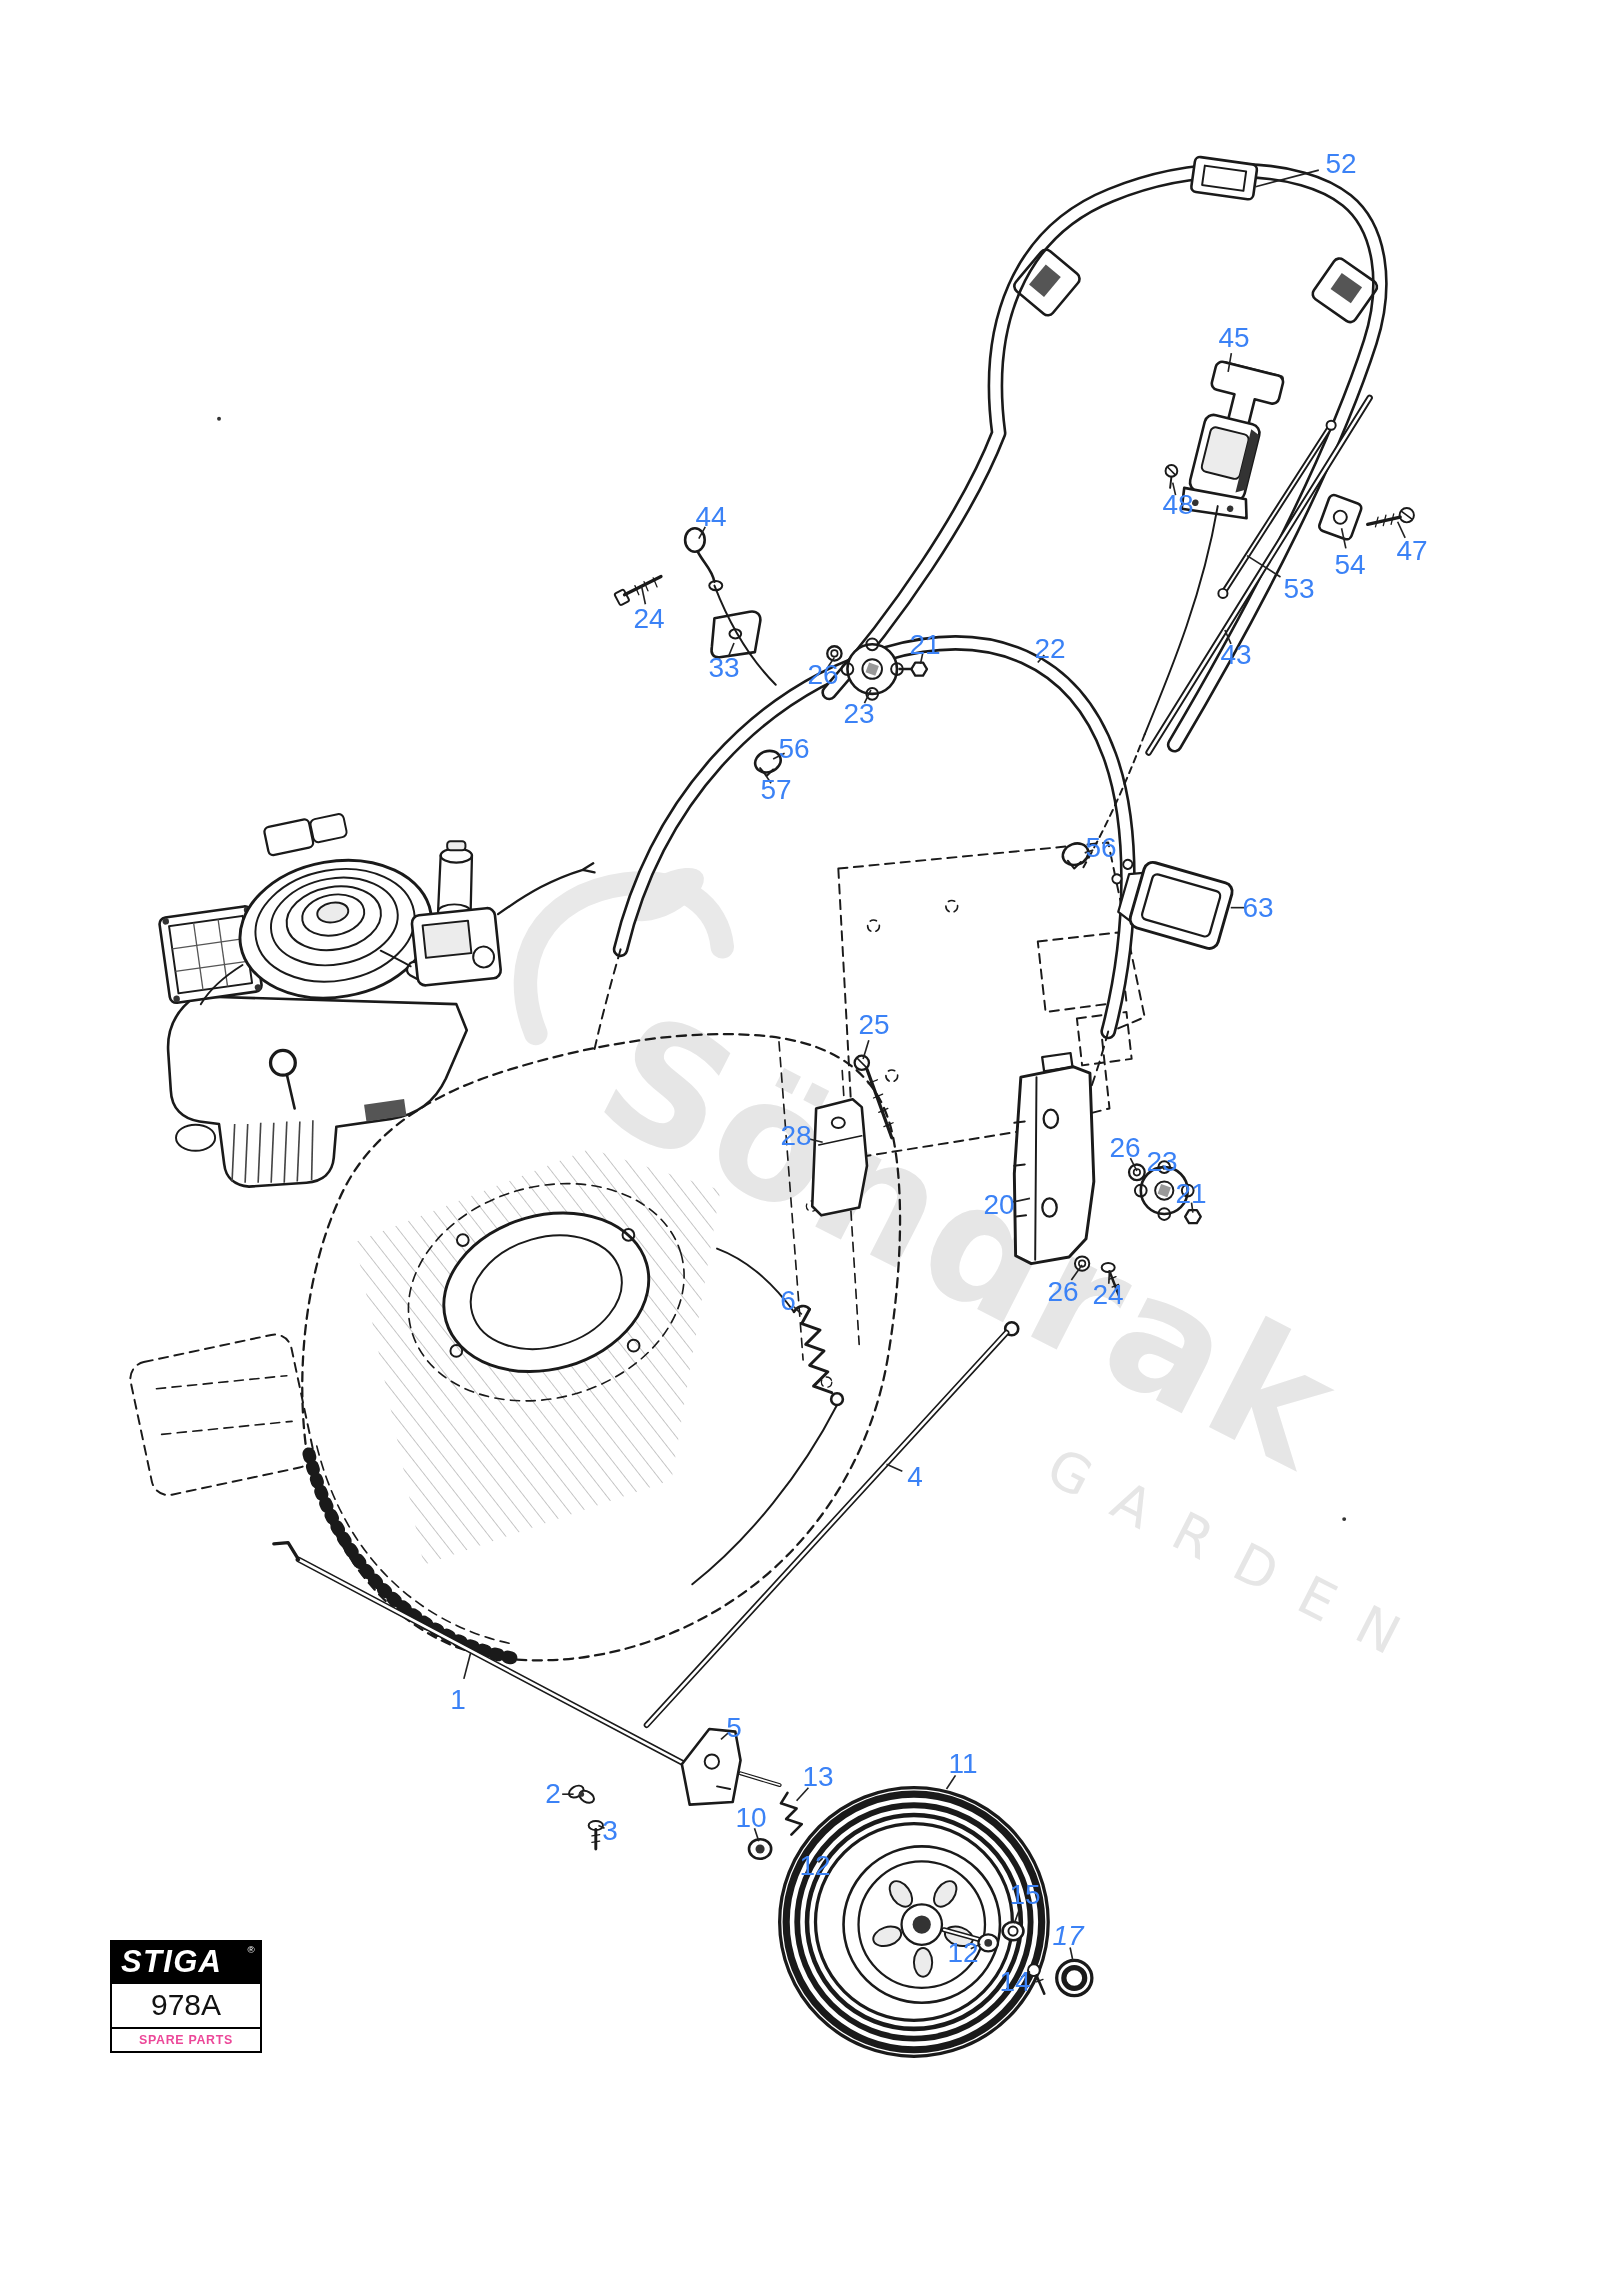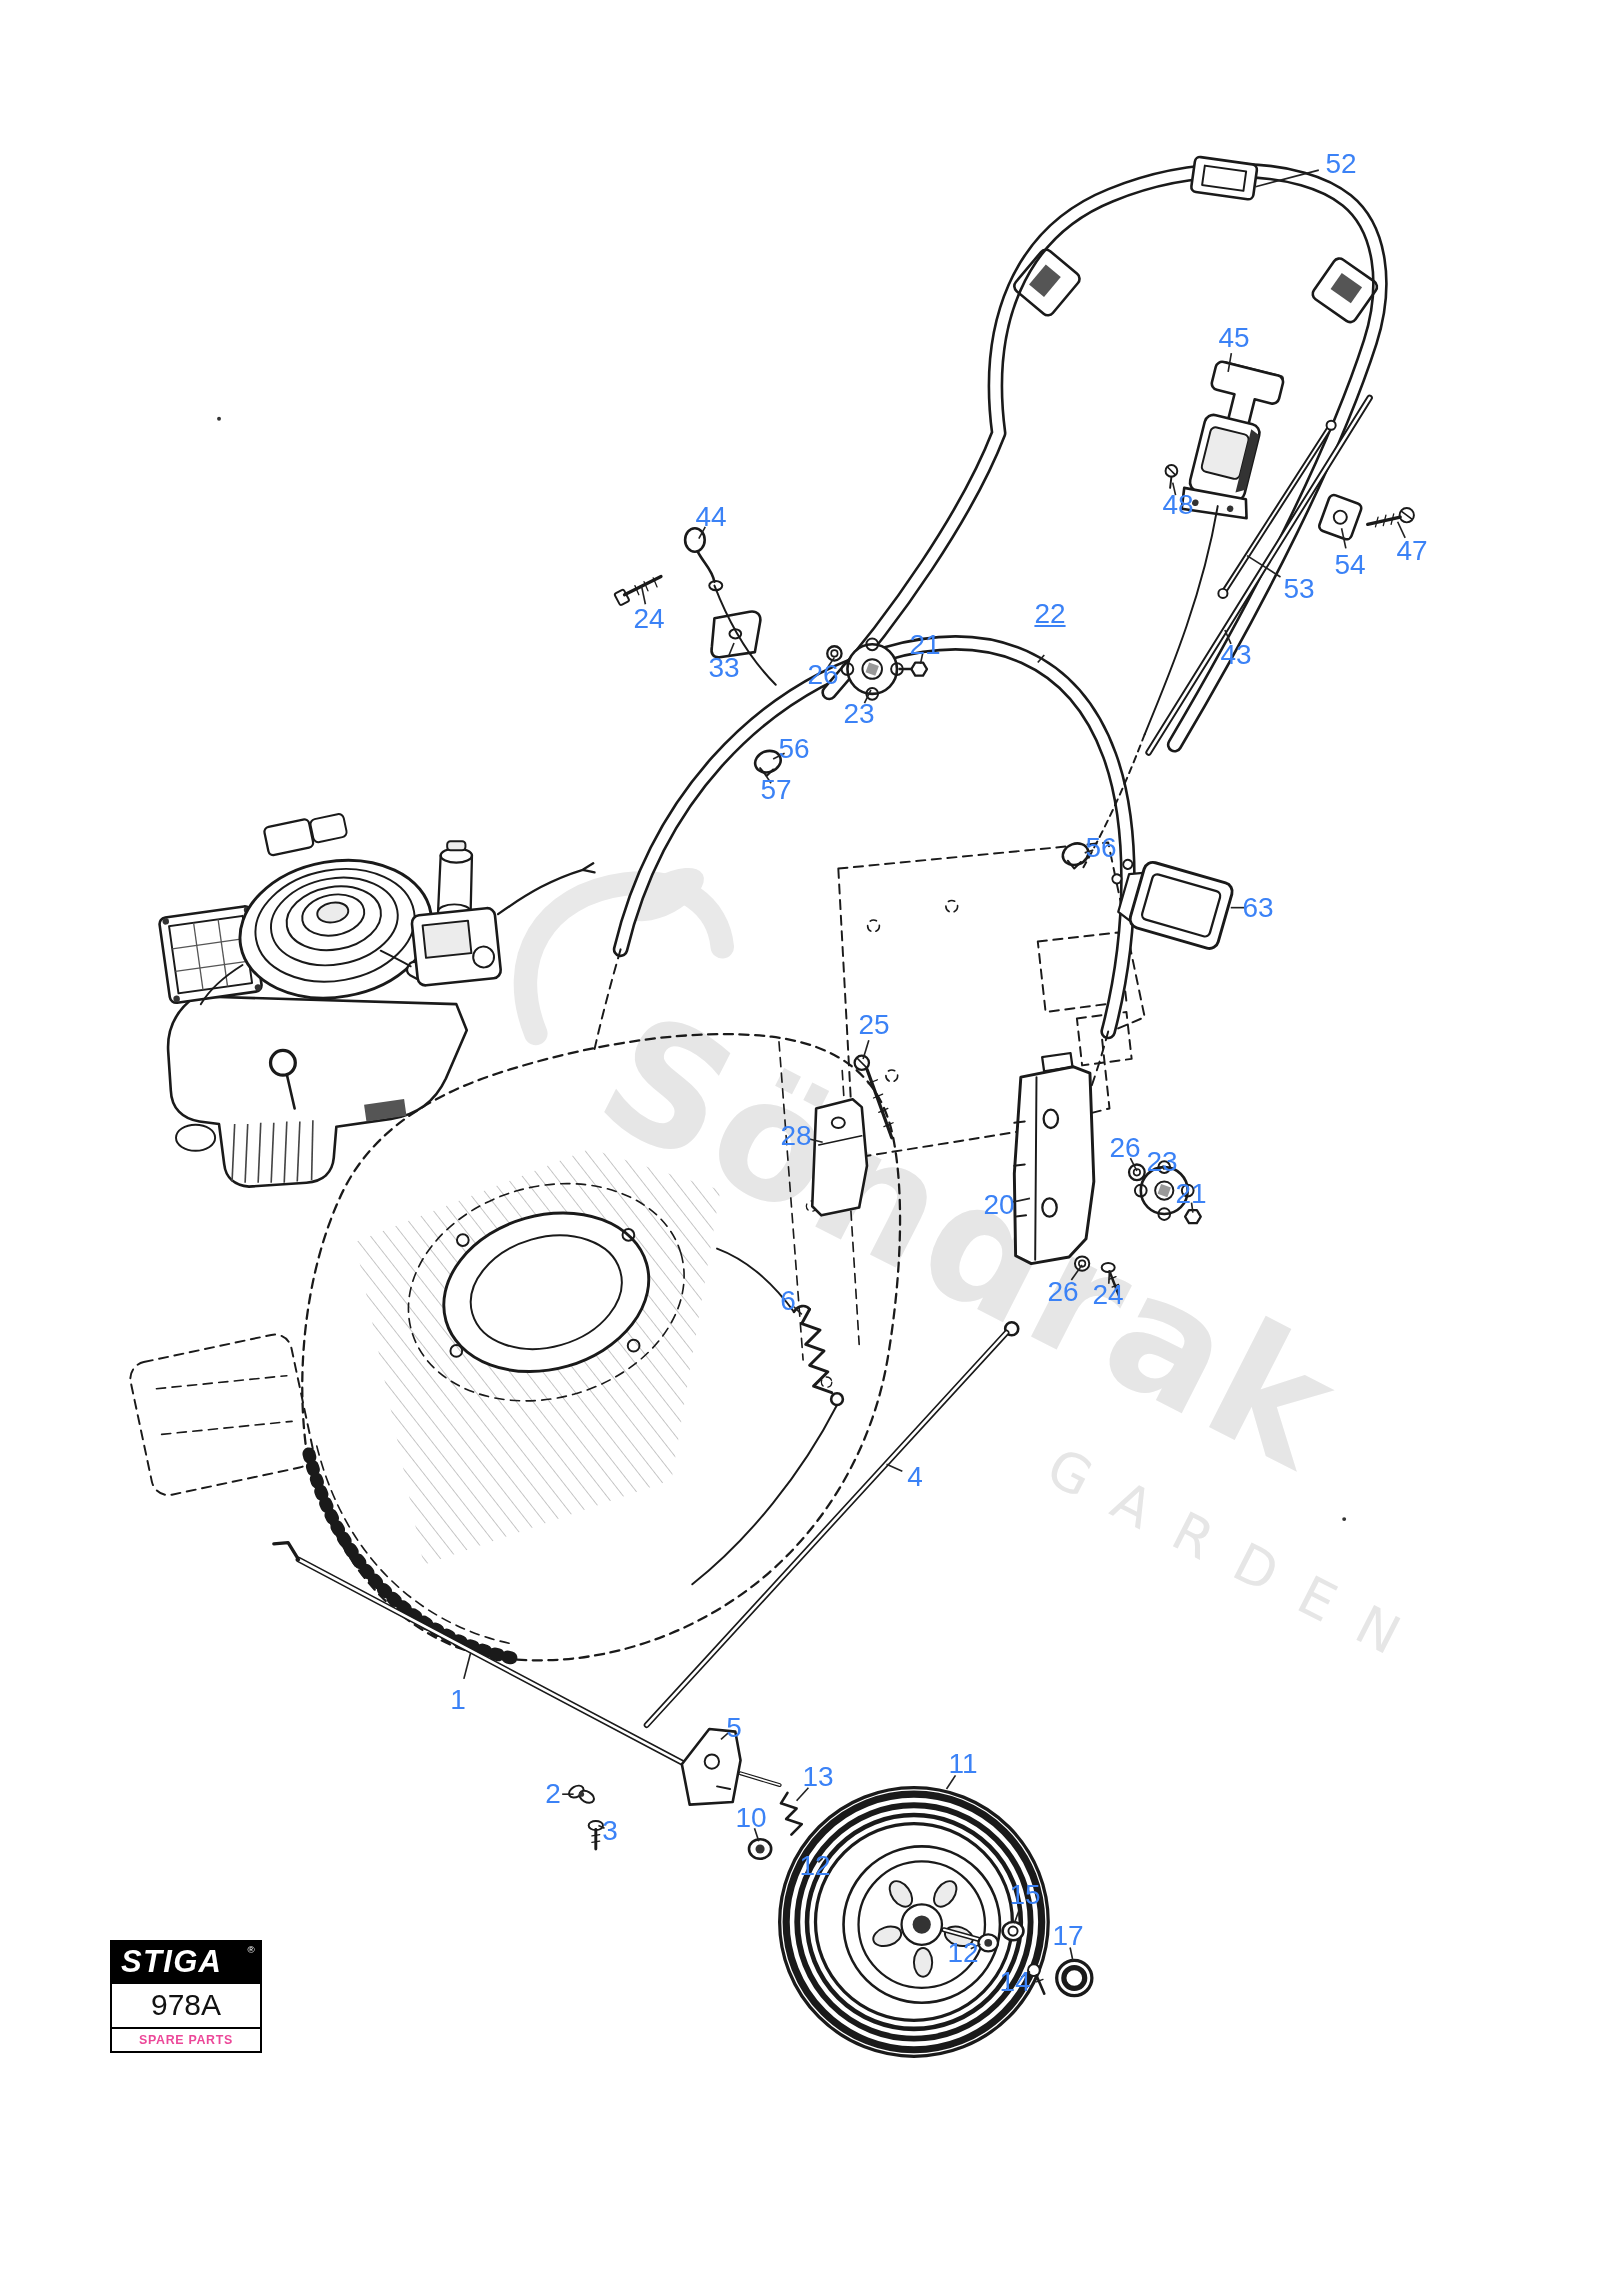--- a/index.html
+++ b/index.html
@@ -452,21 +452,21 @@
       <div class="part-label" style="left: 1412px; top: 551px;">47</div>
       <div class="part-label" style="left: 1350px; top: 565px;">54</div>
       <div class="part-label" style="left: 1299px; top: 589px;">53</div>
       <div class="part-label" style="left: 1236px; top: 655px;">43</div>
       <div class="part-label" style="left: 711px; top: 517px;">44</div>
       <div class="part-label" style="left: 649px; top: 619px; text-align: right;">24</div>
       <div class="part-label" style="left: 724px; top: 668px;">33</div>
       <div class="part-label" style="left: 823px; top: 675px;">26</div>
       <div class="part-label" style="left: 859px; top: 714px;">23</div>
       <div class="part-label" style="left: 925px; top: 645px;">21</div>
-      <div class="part-label" style="left: 1050px; top: 614px; text-decoration: underline;">22</div>
+      <div class="part-label" style="left: 1050px; top: 649px;">22</div>
       <div class="part-label" style="left: 794px; top: 749px;">56</div>
       <div class="part-label" style="left: 776px; top: 790px;">57</div>
       <div class="part-label" style="left: 1101px; top: 848px;">56</div>
       <div class="part-label" style="left: 1258px; top: 908px;">63</div>
       <div class="part-label" style="left: 874px; top: 1025px;">25</div>
       <div class="part-label" style="left: 796px; top: 1136px;">28</div>
       <div class="part-label" style="left: 999px; top: 1205px;">20</div>
       <div class="part-label" style="left: 1125px; top: 1148px;">26</div>
       <div class="part-label" style="left: 1162px; top: 1162px;">23</div>
       <div class="part-label" style="left: 1191px; top: 1194px;">21</div>
@@ -478,21 +478,21 @@
       <div class="part-label" style="left: 734px; top: 1728px;">5</div>
       <div class="part-label" style="left: 553px; top: 1794px;">2</div>
       <div class="part-label" style="left: 610px; top: 1831px;">3</div>
       <div class="part-label" style="left: 751px; top: 1818px;">10</div>
       <div class="part-label" style="left: 818px; top: 1777px;">13</div>
       <div class="part-label" style="left: 815px; top: 1866px;">12</div>
       <div class="part-label" style="left: 963px; top: 1764px;">11</div>
       <div class="part-label" style="left: 1025px; top: 1895px;">15</div>
       <div class="part-label" style="left: 963px; top: 1953px;">12</div>
       <div class="part-label" style="left: 1015px; top: 1982px;">14</div>
-      <div class="part-label" style="left: 1068px; top: 1936px;">17</div>
+      <div class="part-label" style="left: 1068px; top: 1936px; font-style: italic;">17</div>
     </div>
 
 <div id="plate">
   <div class="plate-logo">
     <span>STIGA</span>
     <span class="reg">®</span>
   </div>
   <div class="plate-model">978A</div>
   <div class="plate-caption">SPARE PARTS</div>
 </div>

